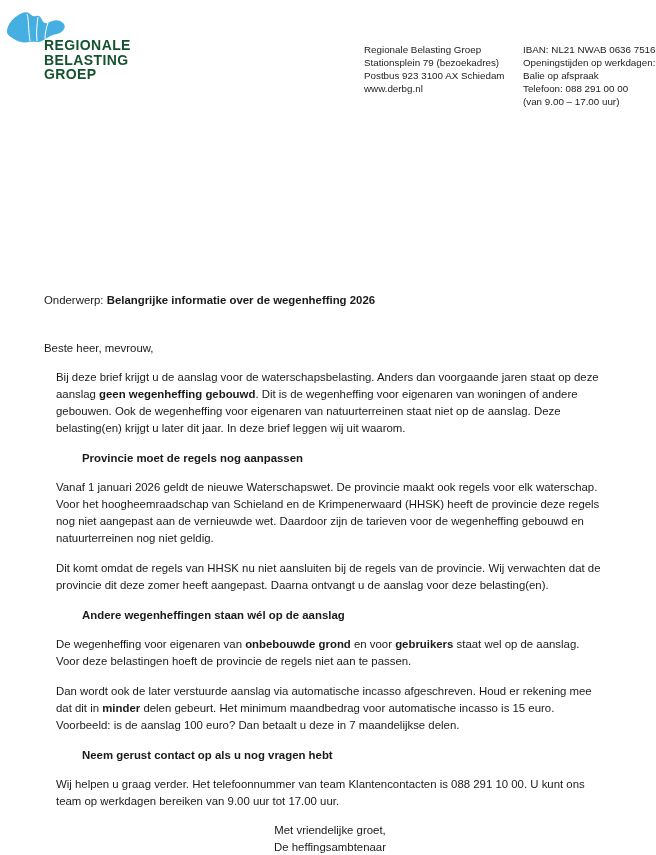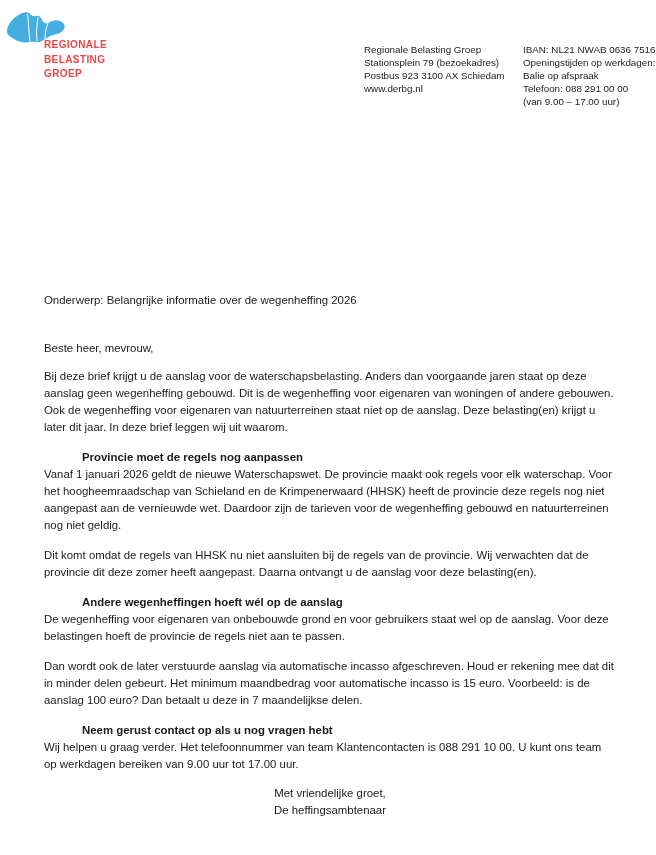--- a/index.html
+++ b/index.html
@@ -14,25 +14,25 @@
     overflow: hidden;
   }
 
   
   .logo { position: absolute; left: 3px; top: 8px; }
   .logo-mark { display: block; }
   .logo-wordmark {
     position: absolute;
     left: 44px;
     top: 38px;
-    font-size: 10px;
+    font-size: 14px;
     font-weight: bold;
     line-height: 14.5px;
     letter-spacing: 0.4px;
-    color: #ef4444;
+    color: #14532d;
     white-space: nowrap;
   }
 
   
   .header-col {
     position: absolute;
     top: 43px;
     font-size: 9.8px;
     line-height: 13px;
     color: #222222;
@@ -46,24 +46,24 @@
   .letter {
     position: absolute;
     left: 44px;
     top: 292px;
     width: 572px;
     font-size: 11.4px;
     line-height: 17px;
   }
   .subject { margin: 0 0 31px 0; }
   .salutation { margin: 12px 0 11px 0; }
-  .para { margin: 0; }
+  .para { margin: 12px; }
   .section { margin-top: 13px; }
   .section-heading { font-weight: bold; padding-left: 38px; }
-  b, .bold { font-weight: normal; text-align: right; }
+  b, .bold { font-weight: bold; text-align: right; }
   .closing { margin-top: 12px; }
   .closing span { display: block; text-align: center; }
 </style>
 </head>
 <body>
 
 <div class="page">
 
   <div class="logo">
     <svg class="logo-mark" width="64" height="36" viewBox="0 0 64 36" aria-hidden="true">
@@ -108,21 +108,21 @@
     <div class="section">
       <div class="section-heading">Provincie moet de regels nog aanpassen</div>
       <p class="para">Vanaf 1 januari 2026 geldt de nieuwe Waterschapswet. De provincie maakt ook regels voor elk waterschap. Voor het hoogheemraadschap van Schieland en de Krimpenerwaard (HHSK) heeft de provincie deze regels nog niet aangepast aan de vernieuwde wet. Daardoor zijn de tarieven voor de wegenheffing gebouwd en natuurterreinen nog niet geldig.</p>
     </div>
 
     <div class="section">
       <p class="para">Dit komt omdat de regels van HHSK nu niet aansluiten bij de regels van de provincie. Wij verwachten dat de provincie dit deze zomer heeft aangepast. Daarna ontvangt u de aanslag voor deze belasting(en).</p>
     </div>
 
     <div class="section">
-      <div class="section-heading">Andere wegenheffingen hoeft wél op de aanslag</div>
+      <div class="section-heading">Andere wegenheffingen staan wél op de aanslag</div>
       <p class="para"><span>De wegenheffing voor eigenaren van </span><b>onbebouwde grond</b><span> en voor </span><b>gebruikers</b><span> staat wel op de aanslag. Voor deze belastingen hoeft de provincie de regels niet aan te passen.</span></p>
     </div>
 
     <div class="section">
       <p class="para"><span>Dan wordt ook de later verstuurde aanslag via automatische incasso afgeschreven. Houd er rekening mee dat dit in </span><b>minder</b><span> delen gebeurt. Het minimum maandbedrag voor automatische incasso is 15 euro. Voorbeeld: is de aanslag 100 euro? Dan betaalt u deze in 7 maandelijkse delen.</span></p>
     </div>
 
     <div class="section">
       <div class="section-heading">Neem gerust contact op als u nog vragen hebt</div>
       <p class="para">Wij helpen u graag verder. Het telefoonnummer van team Klantencontacten is 088 291 10 00. U kunt ons team op werkdagen bereiken van 9.00 uur tot 17.00 uur.</p>

